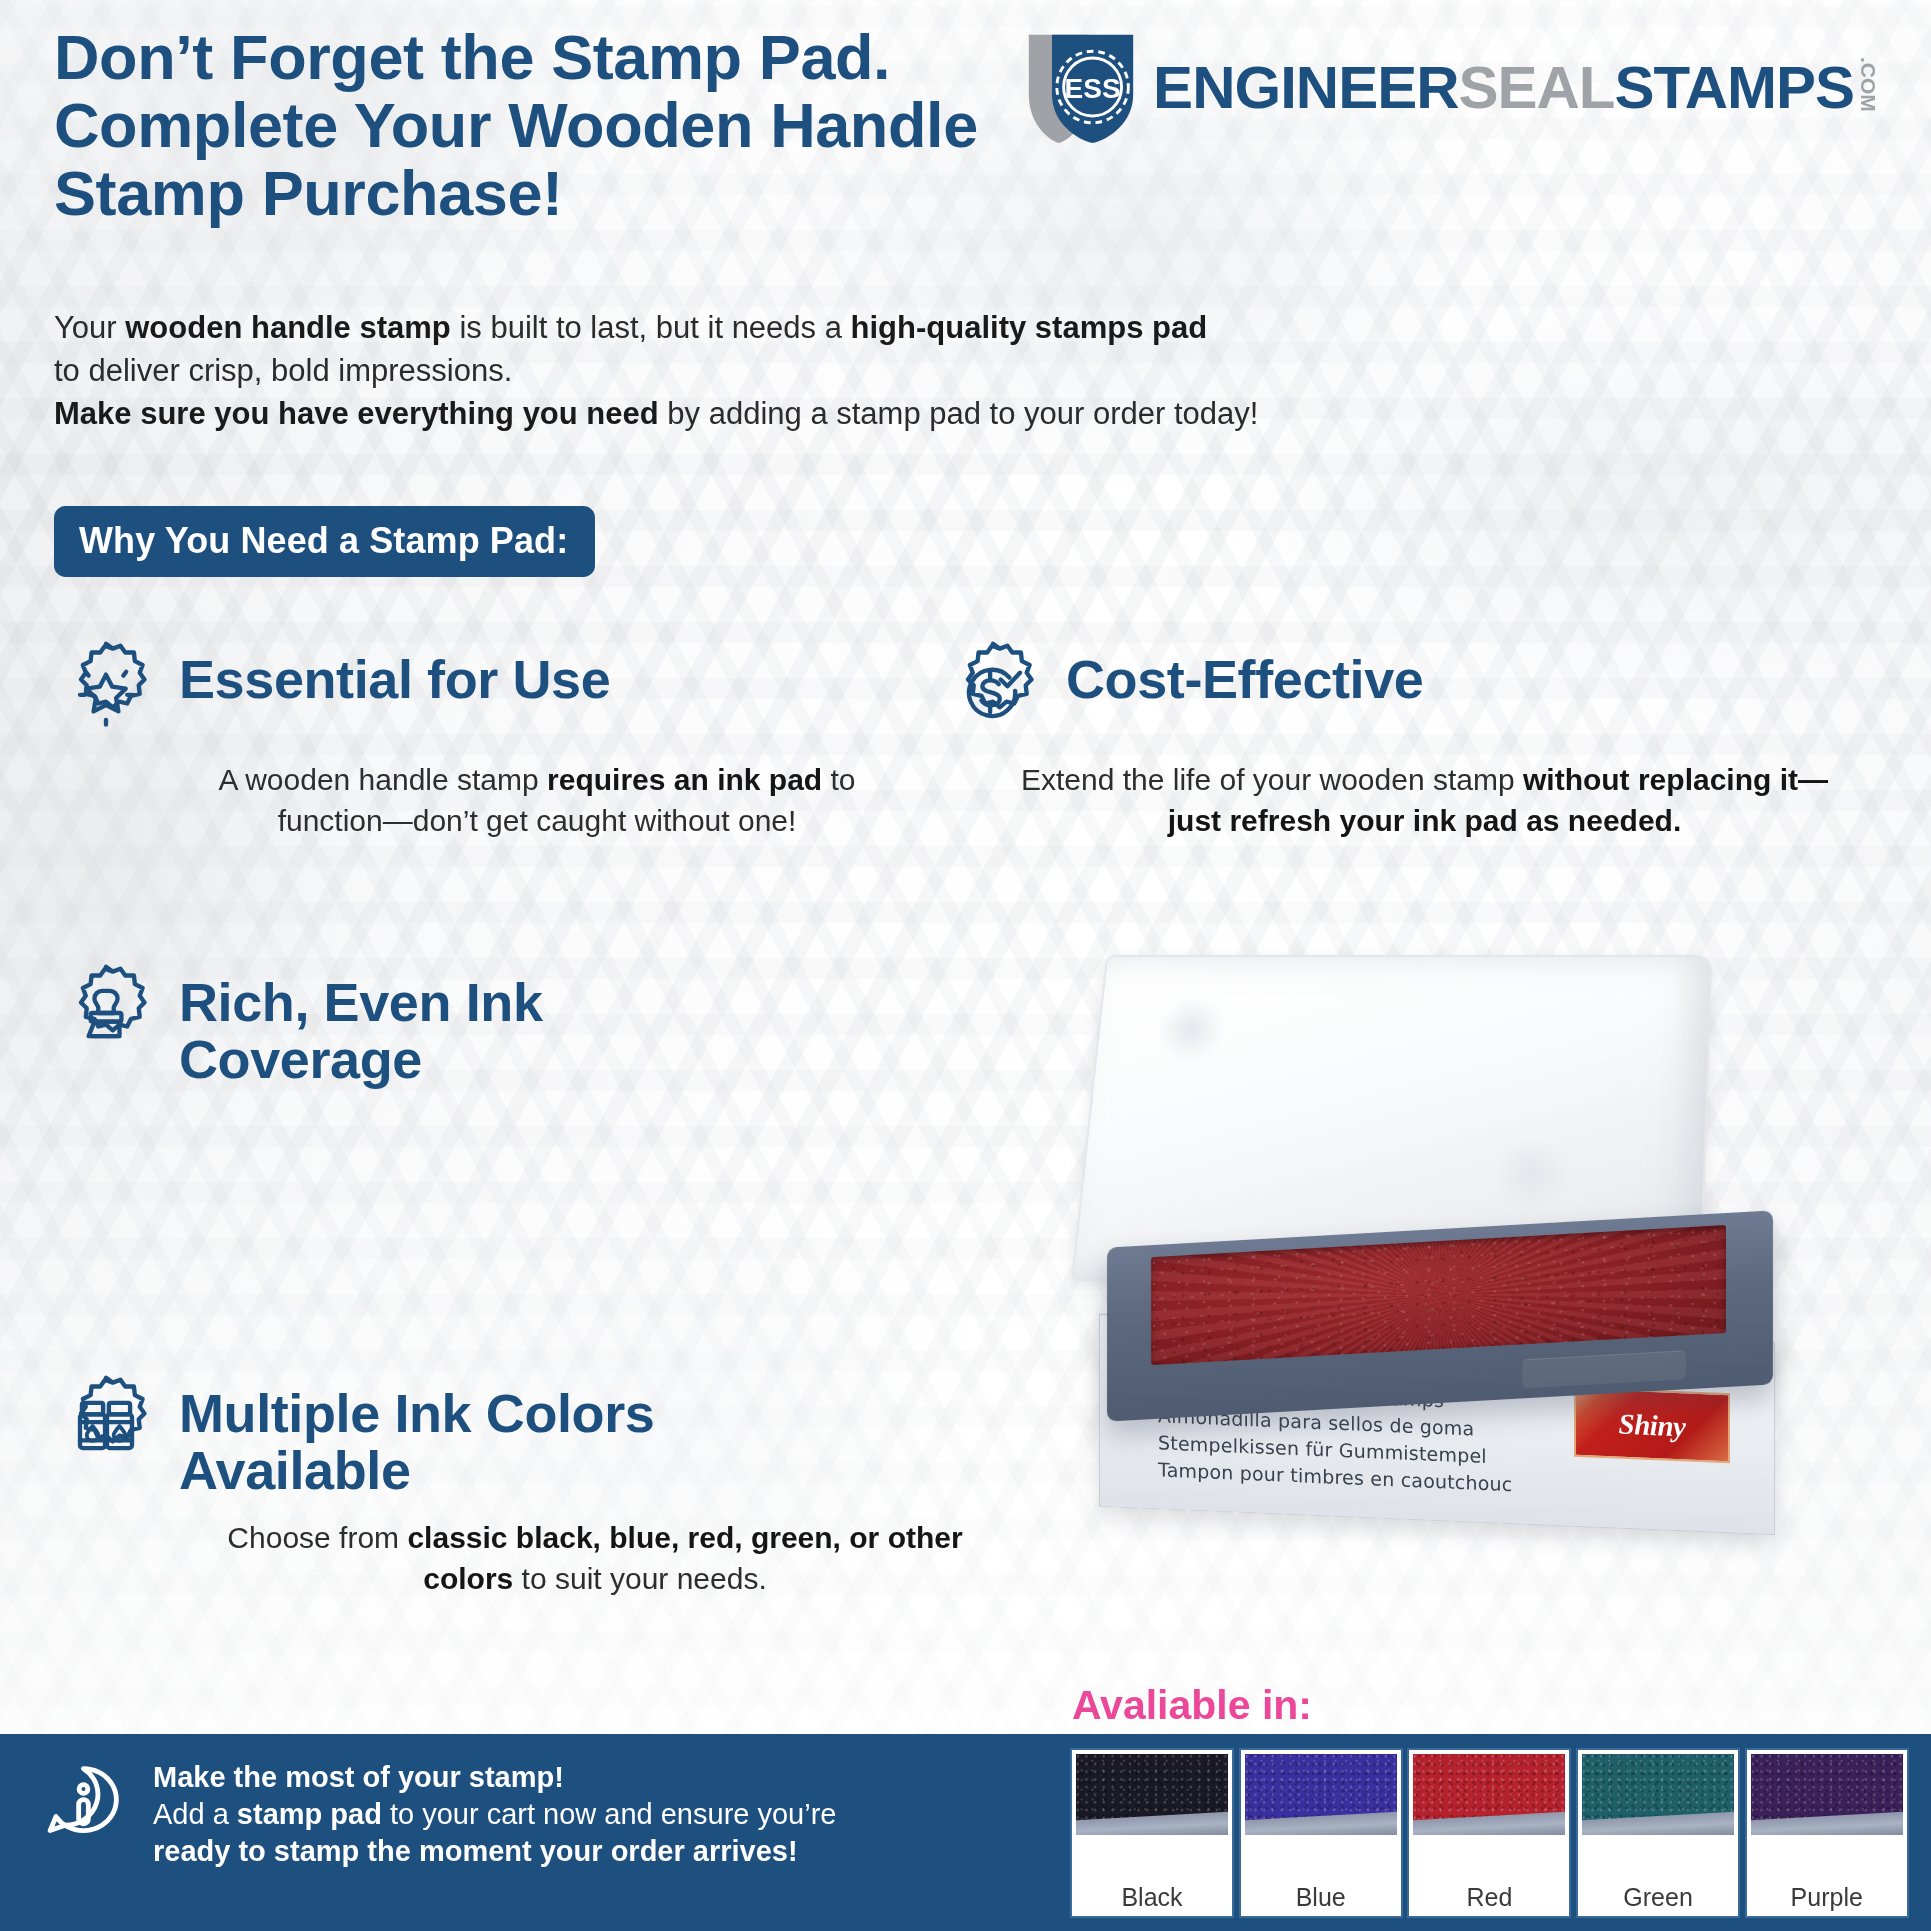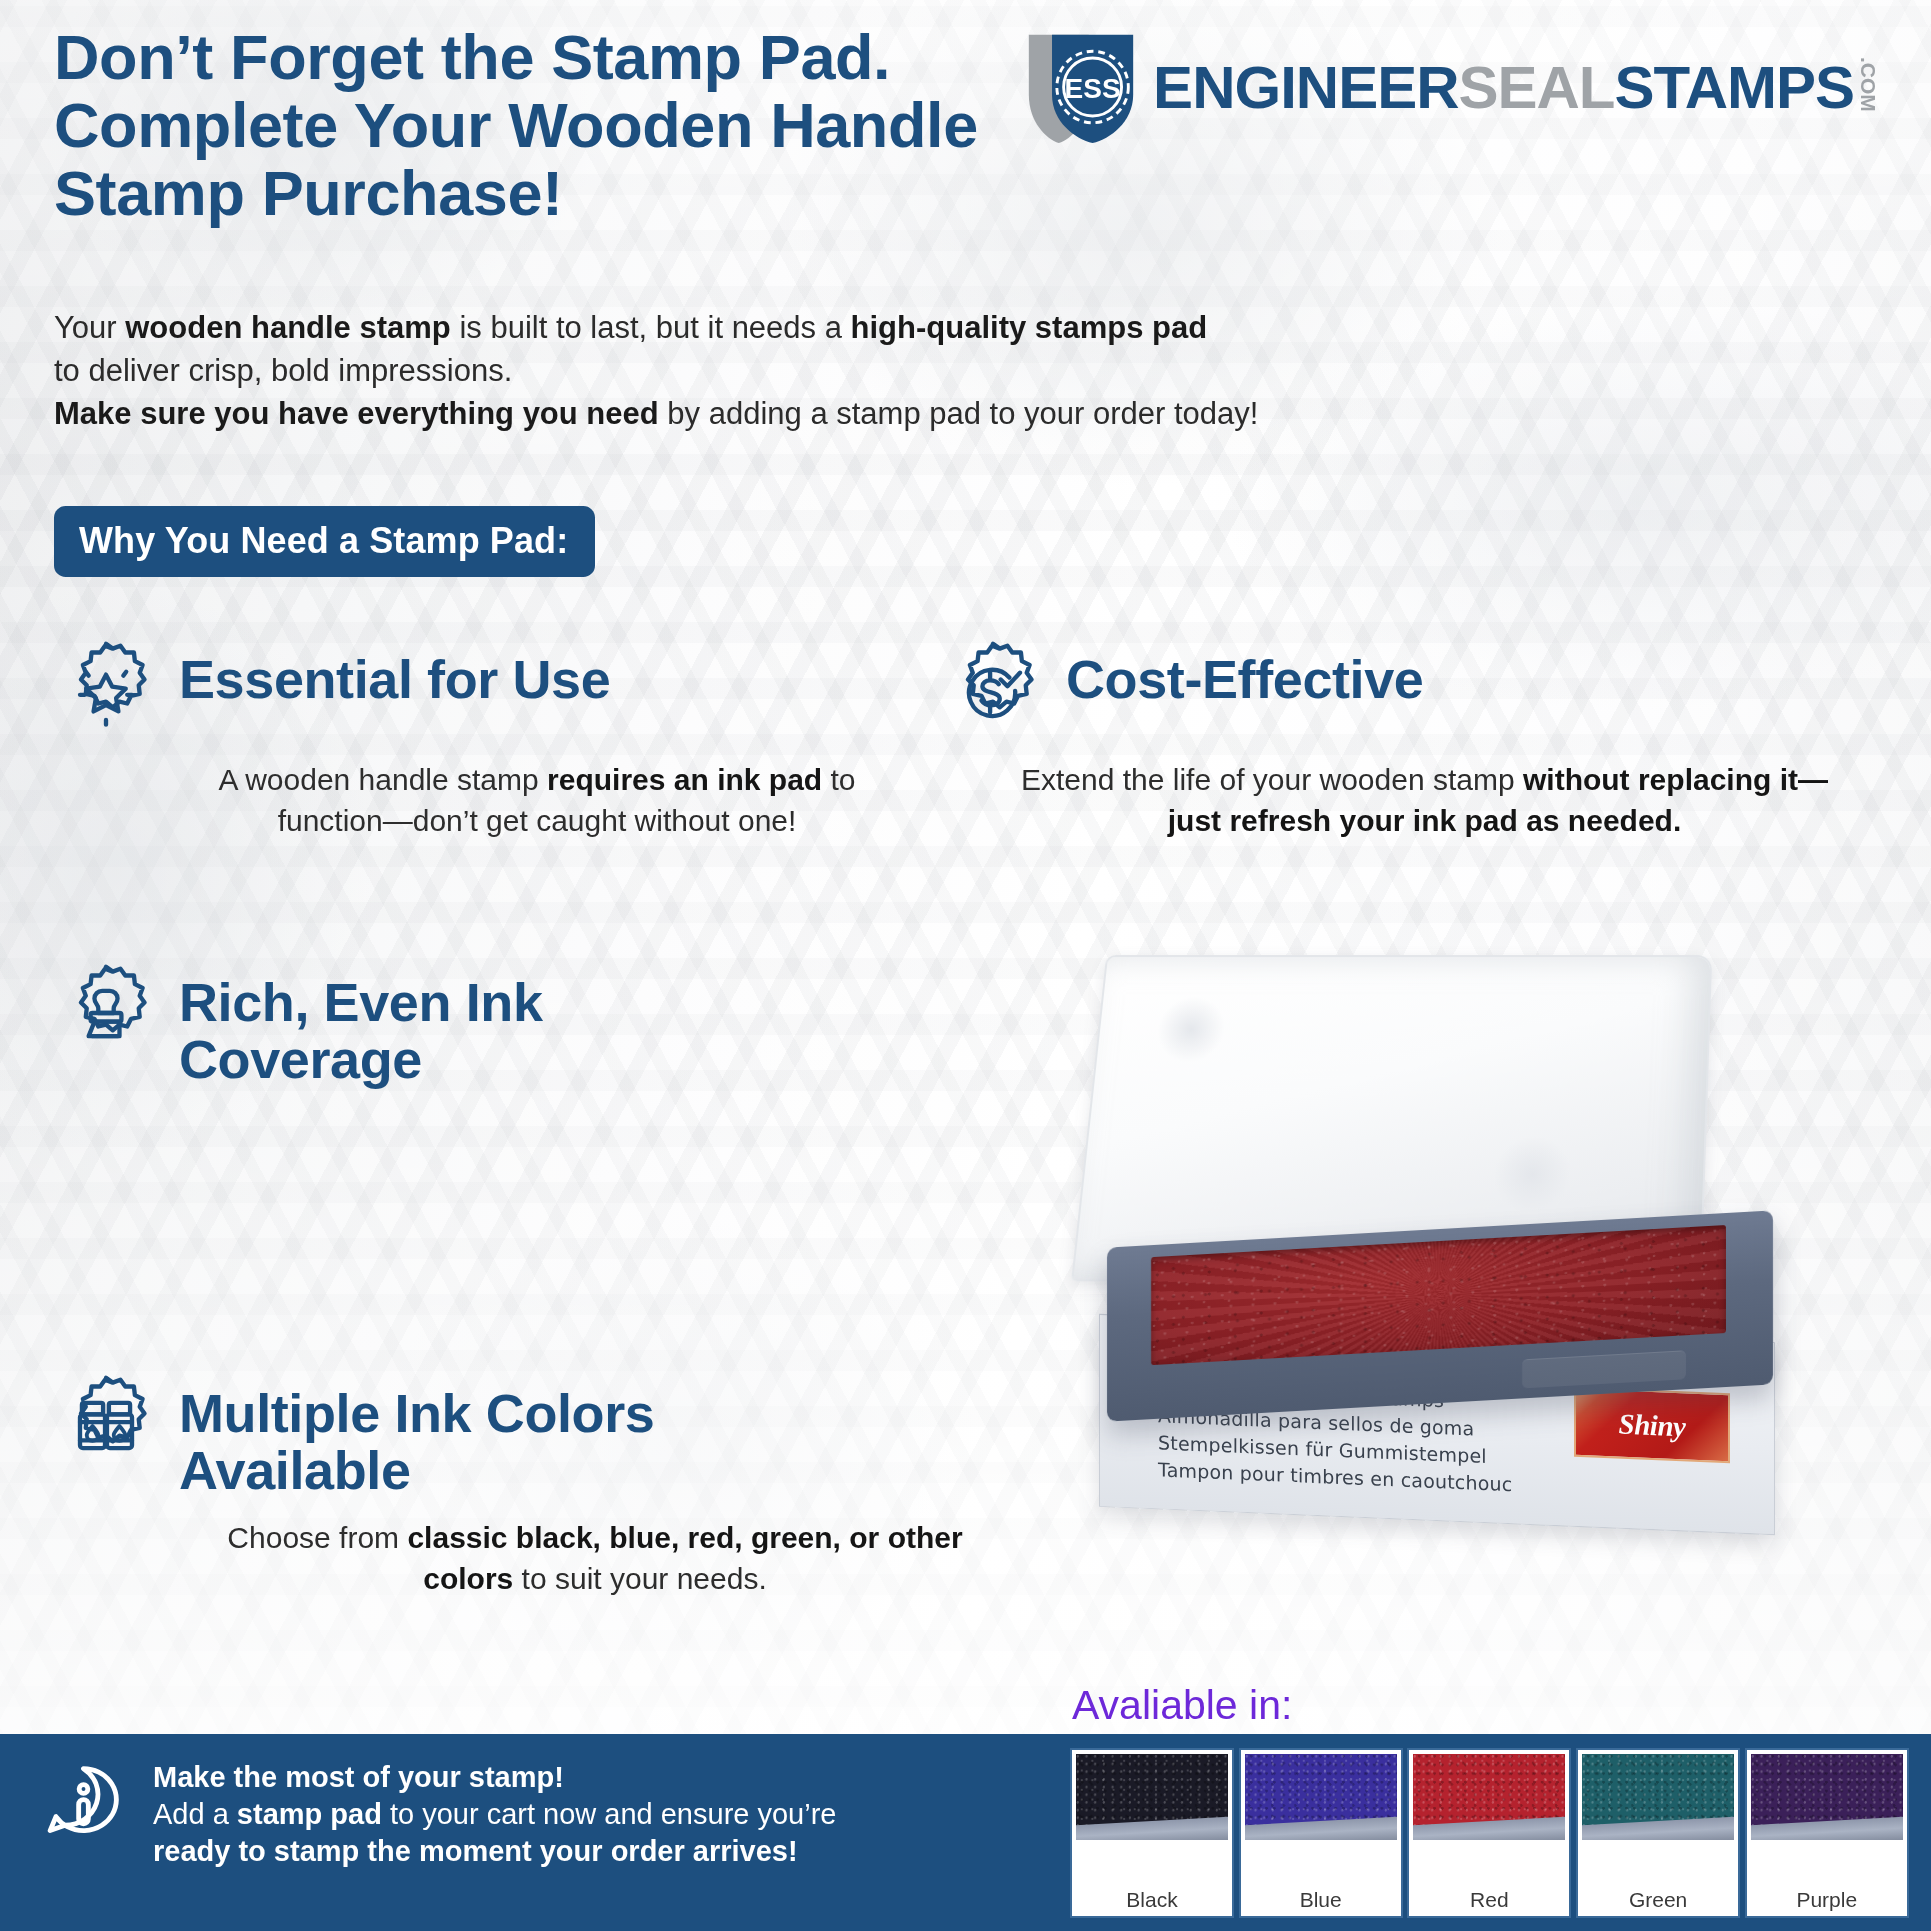--- a/index.html
+++ b/index.html
@@ -204,21 +204,21 @@
   }
   .pad-notch {
     position: absolute; left: 415px; bottom: 9.7px; width: 164px; height: 29px;
     background: rgba(255,255,255,.07); border-radius: 5.8px;
     border-top: 1px solid rgba(255,255,255,.10);
   }
 
   
   .avail-label {
     position: absolute; left: 1072px; top: 1682px;
-    color: #6d28d9; font-size: 41px; font-weight: 400; font-stretch: condensed;
+    color: #ec4899; font-size: 41px; font-weight: 700; font-stretch: condensed;
   }
 
   
   .bottom-bar {
     position: absolute; left: 0; top: 1734px; width: 1931px; height: 197px;
     background: #1d4f7f;
   }
   .cta {
     position: absolute; left: 39px; top: 25px; display: flex; gap: 25px;
   }
@@ -250,21 +250,21 @@
       radial-gradient(circle at 35% 85%, rgba(0,0,0,.22) 0 1.2px, transparent 1.5px);
     background-size: 8.7px 7.7px, 10.6px 9.7px, 7.7px 8.7px, 11.6px 10.6px;
   }
   .sw-edge {
     position:absolute; left:-10%; bottom:-5.8px; width:120%; height: 25px;
     background: linear-gradient(180deg,#8e97ab 0%, #aab3c4 45%, #7e8799 100%);
     transform: rotate(-3.2deg);
   }
   .sw-label {
     flex: 1; display: flex; align-items: center; justify-content: center;
-    background: #ffffff; color: #3a3a3a; font-size: 21px; margin-top: 48px;
+    background: #ffffff; color: #3a3a3a; font-size: 25px; margin-top: 48px;
   }
 
   svg { display: block; }
 </style>
 </head>
 <body>
 
 <div id="page">
 
   <div class="bg-texture"></div>

